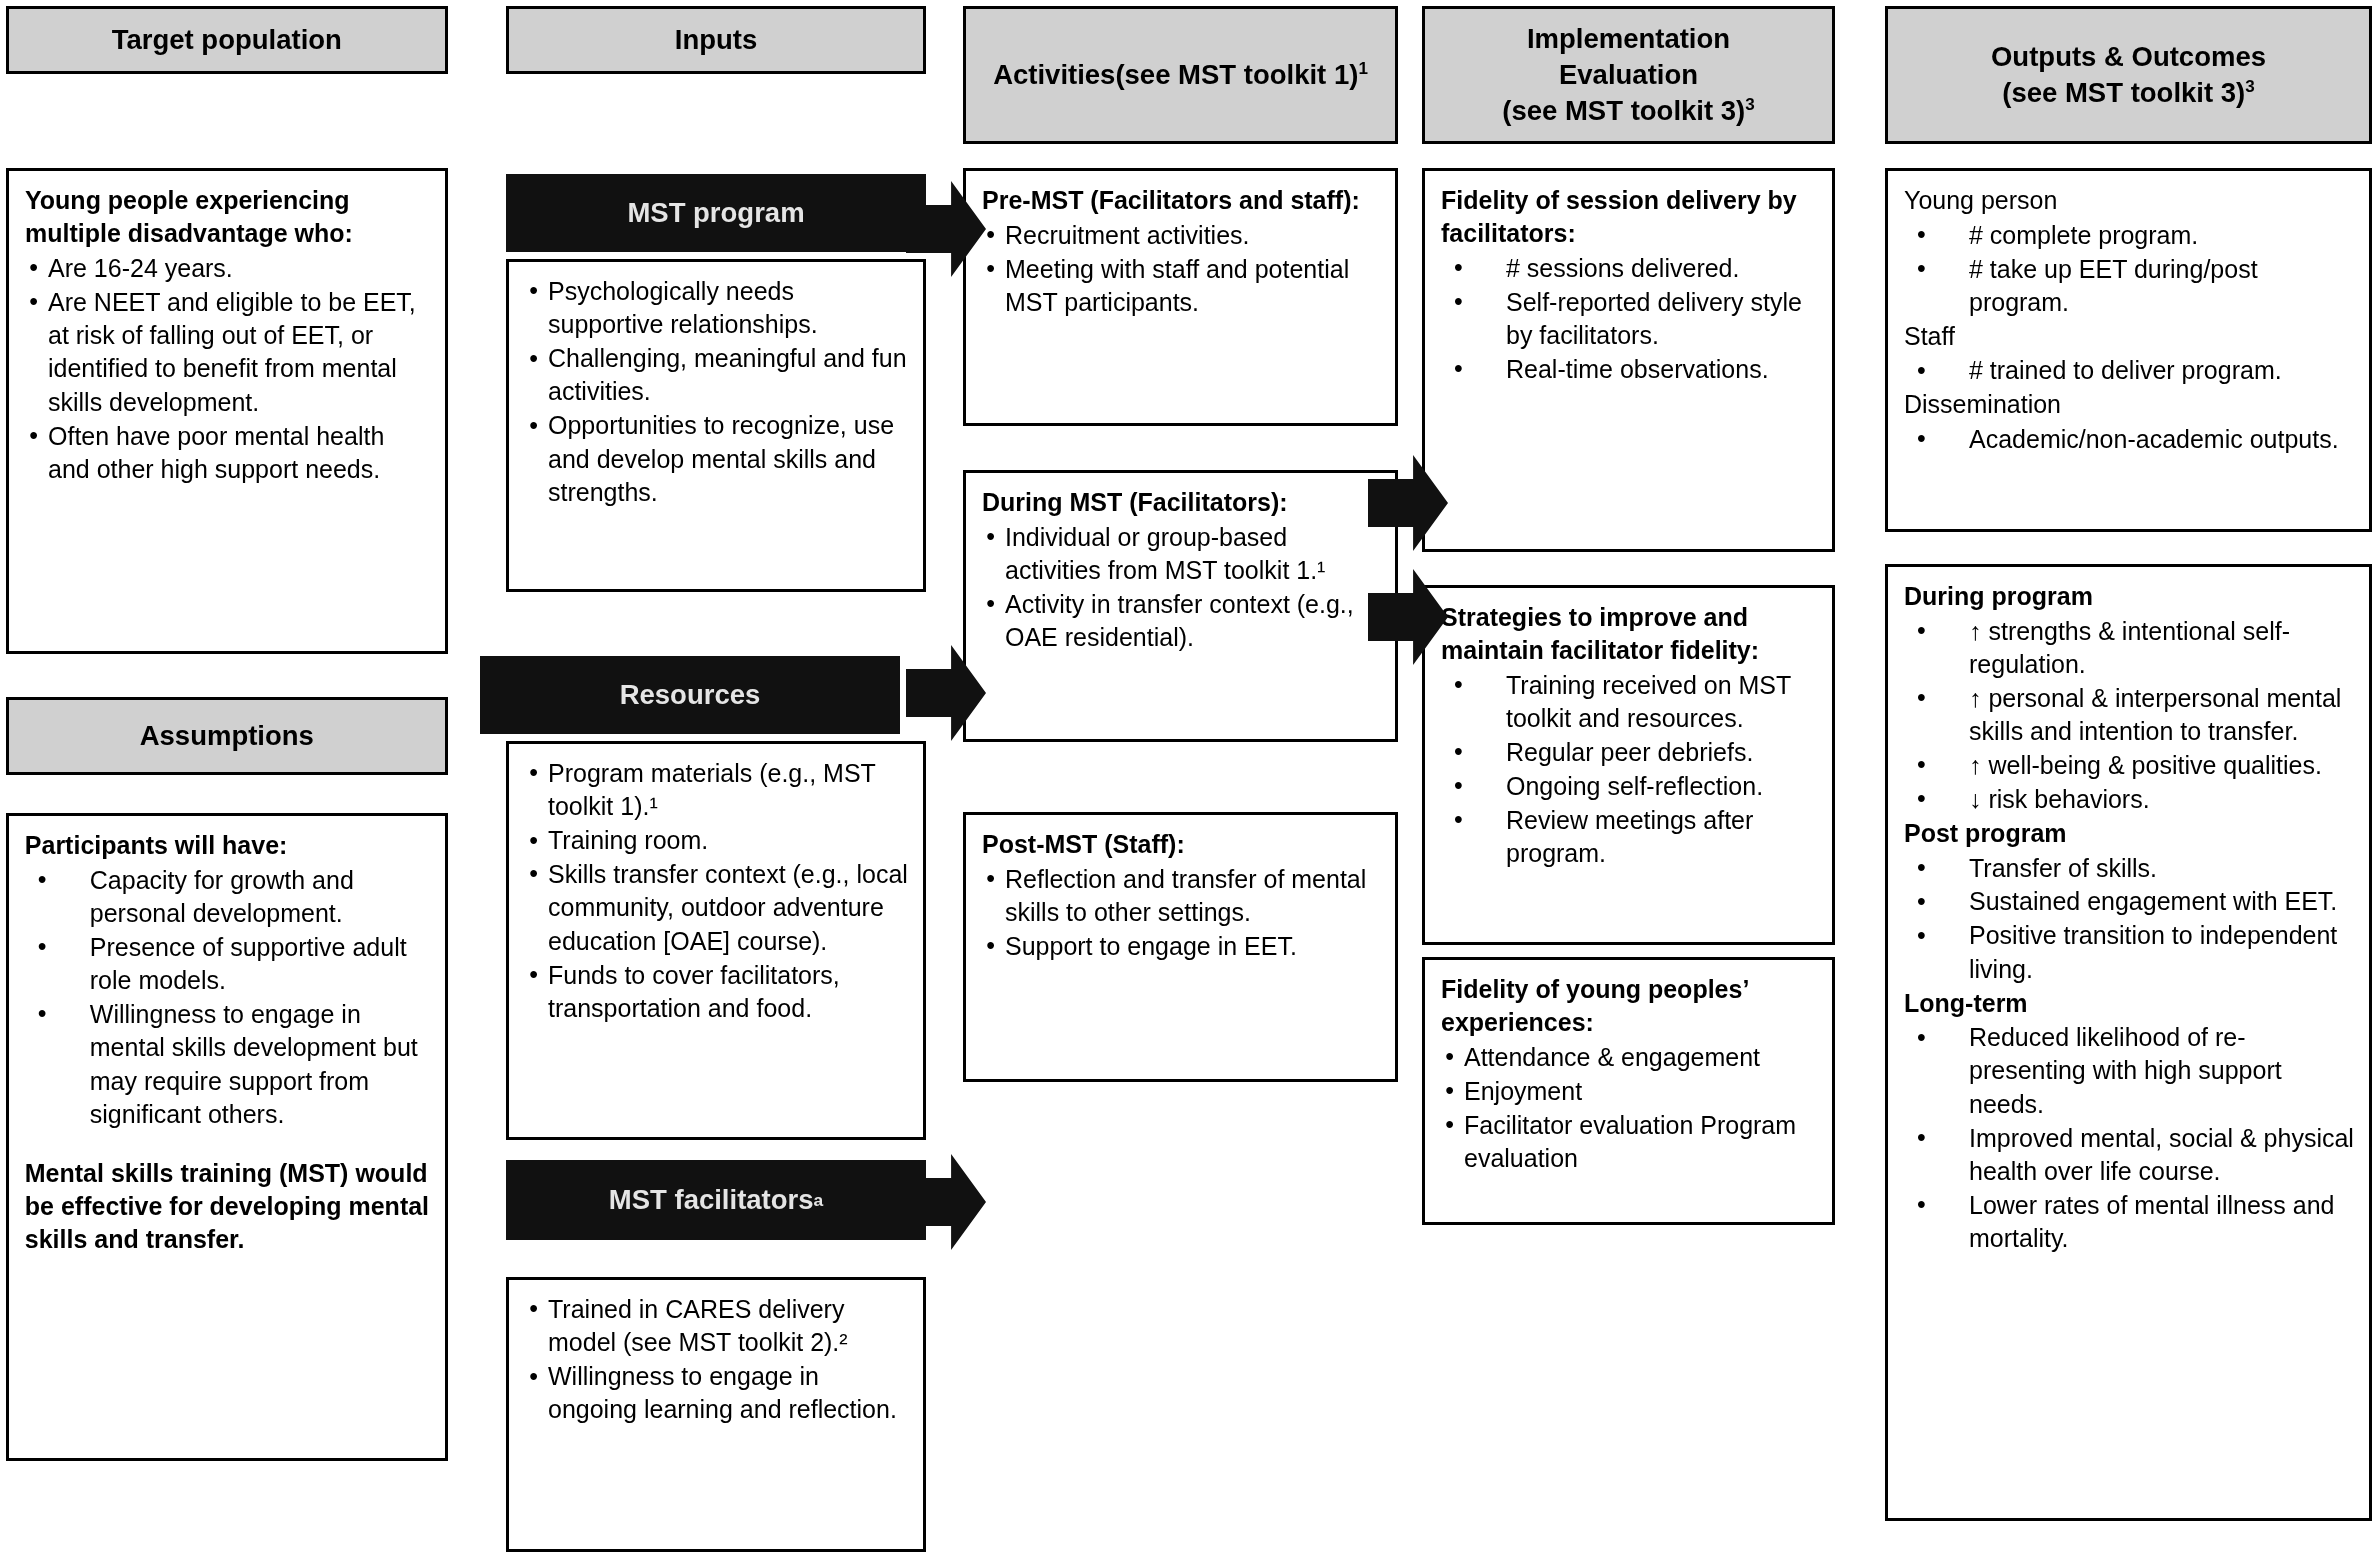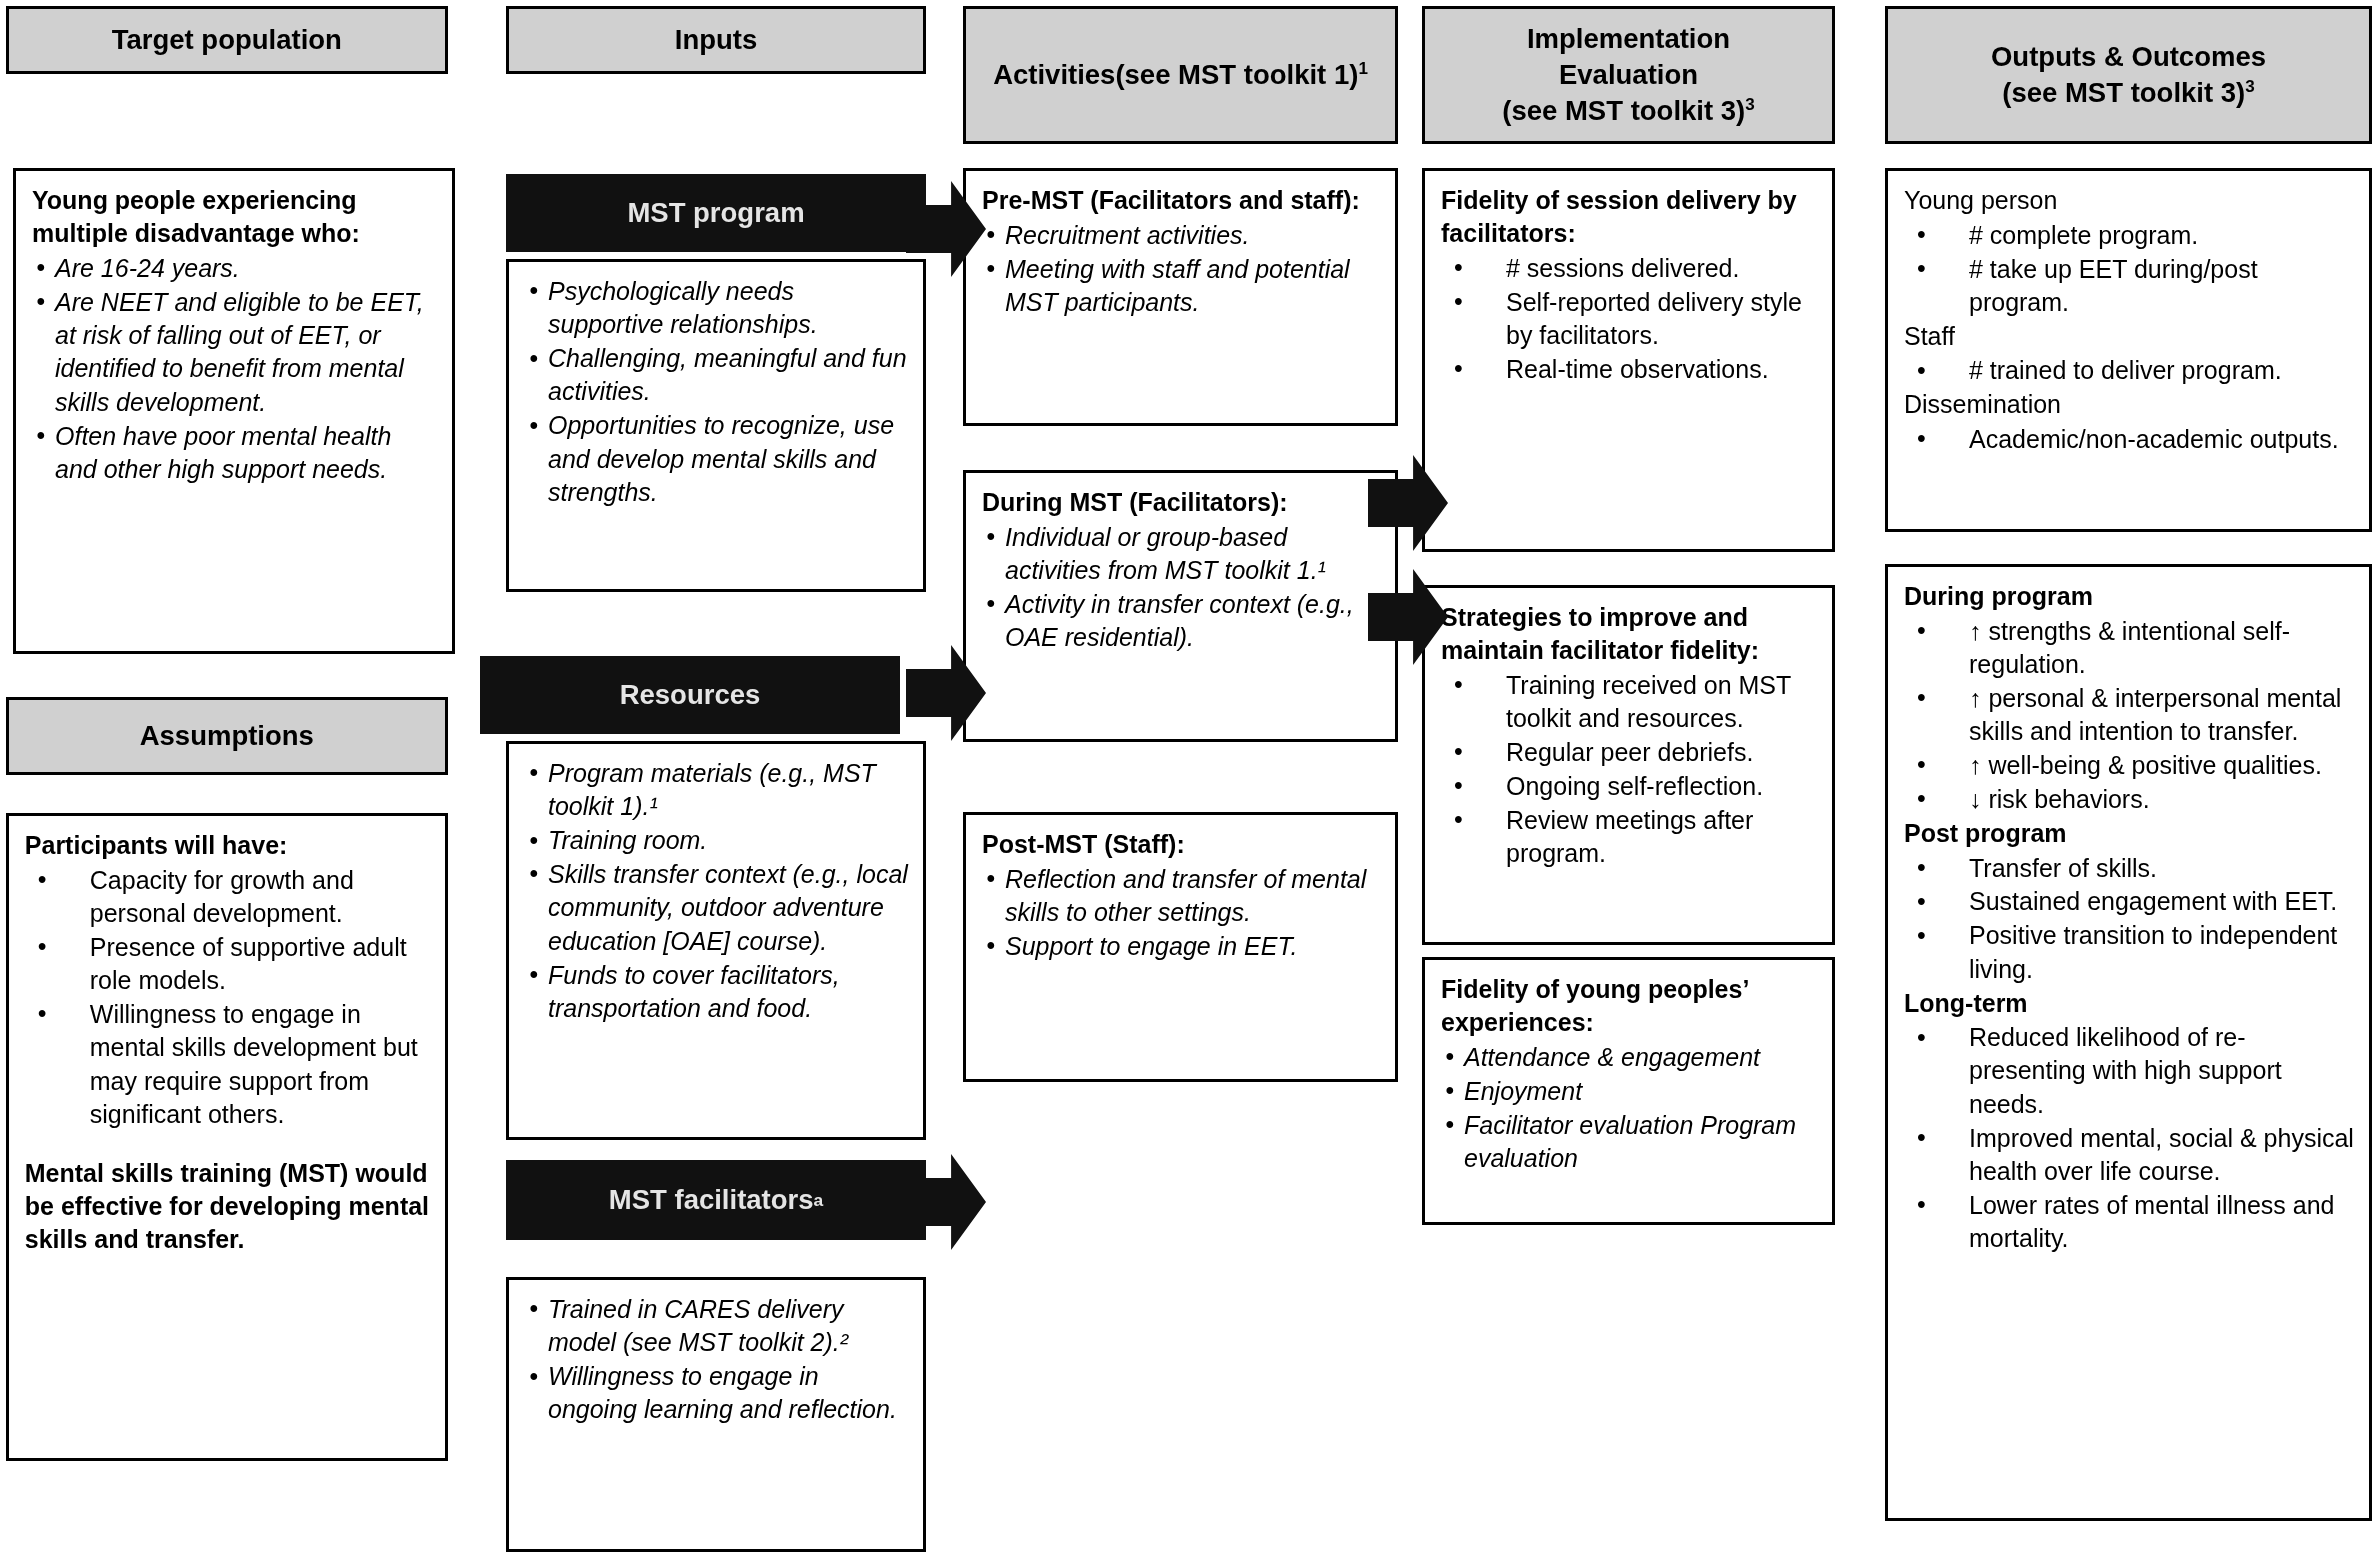--- a/index.html
+++ b/index.html
@@ -71,21 +71,20 @@
   .plain-head {
     font-weight: normal;
     margin: 0 0 1.4px 0;
   }
   .spacer { height: 25px; }
 
   ul.tight {
     list-style: none;
     margin: 0;
     padding: 0;
-    font-style: italic;
   }
   ul.tight > li {
     position: relative;
     padding-left: 23px;
     margin: 0 0 0.7px 0;
   }
   ul.tight > li:before {
     content: "\2022";
     position: absolute;
     left: 4.3px;
@@ -120,21 +119,21 @@
 </style>
 </head>
 <body>
 
 <div id="canvas">
 
   <div class="box header-box" style="left:5.8px; top:5.8px; width:442px; height:68px;">
     <span>Target population</span>
   </div>
 
-  <div class="box content-box" style="left:13px; top:168px; width:442px; height:486px;">
+  <div class="box content-box" style="left:6px; top:168px; width:442px; height:486px;">
     <div class="b-title">Young people experiencing multiple disadvantage who:</div>
     <ul class="tight">
       <li>Are 16-24 years.</li>
       <li>Are NEET and eligible to be EET, at risk of falling out of EET, or identified to benefit from mental skills development.</li>
       <li>Often have poor mental health and other high support needs.</li>
     </ul>
   </div>
 
   <div class="box header-box" style="left:5.8px; top:697px; width:442px; height:78px;">
     <span>Assumptions</span>

